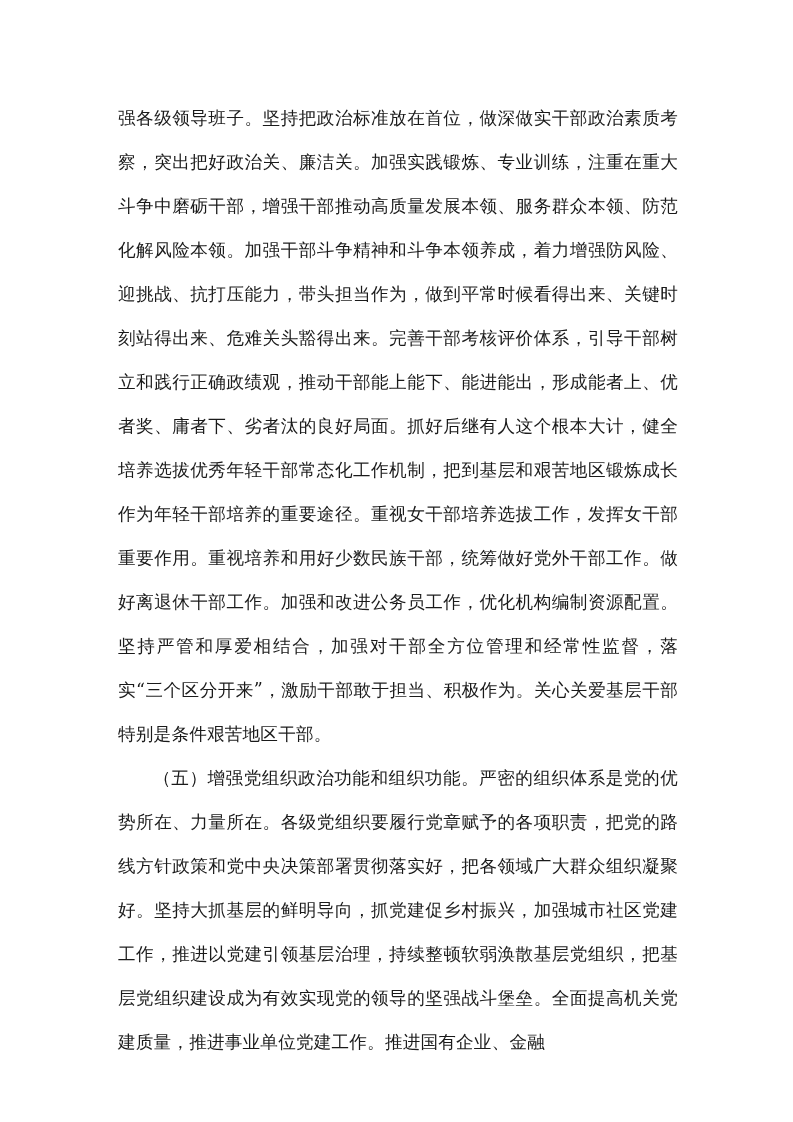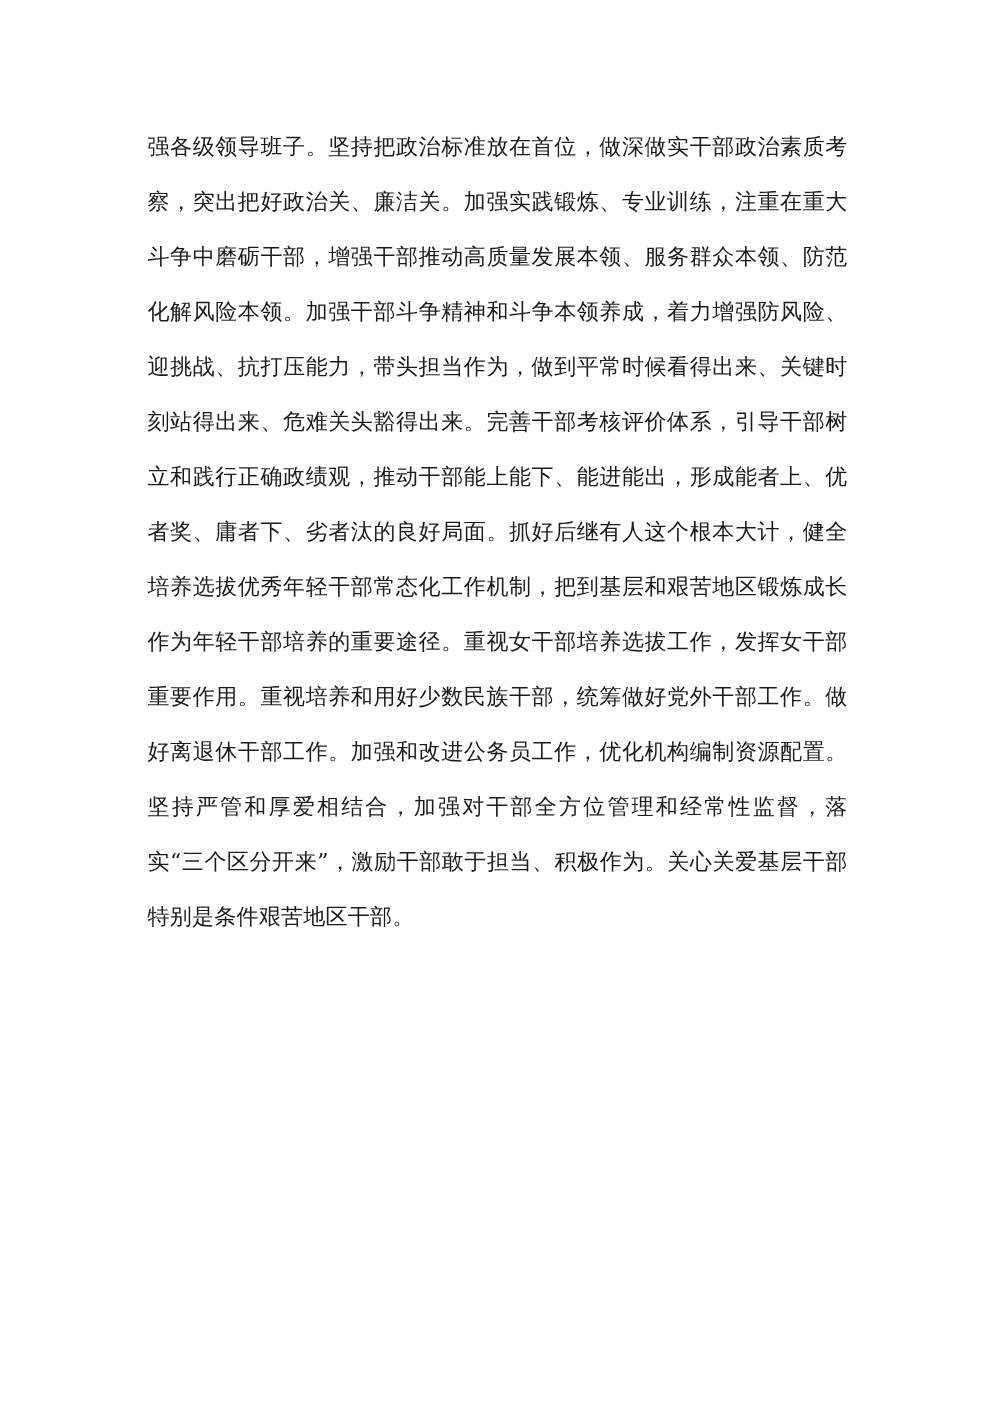--- a/index.html
+++ b/index.html
@@ -38,14 +38,15 @@
   .indent {
     text-indent: 2em;
   }
 </style>
 </head>
 <body>
 
 <div class="page">
   <div class="content">
     <p class="para">强各级领导班子。坚持把政治标准放在首位，做深做实干部政治素质考察，突出把好政治关、廉洁关。加强实践锻炼、专业训练，注重在重大斗争中磨砺干部，增强干部推动高质量发展本领、服务群众本领、防范化解风险本领。加强干部斗争精神和斗争本领养成，着力增强防风险、迎挑战、抗打压能力，带头担当作为，做到平常时候看得出来、关键时刻站得出来、危难关头豁得出来。完善干部考核评价体系，引导干部树立和践行正确政绩观，推动干部能上能下、能进能出，形成能者上、优者奖、庸者下、劣者汰的良好局面。抓好后继有人这个根本大计，健全培养选拔优秀年轻干部常态化工作机制，把到基层和艰苦地区锻炼成长作为年轻干部培养的重要途径。重视女干部培养选拔工作，发挥女干部重要作用。重视培养和用好少数民族干部，统筹做好党外干部工作。做好离退休干部工作。加强和改进公务员工作，优化机构编制资源配置。坚持严管和厚爱相结合，加强对干部全方位管理和经常性监督，落实“三个区分开来”，激励干部敢于担当、积极作为。关心关爱基层干部特别是条件艰苦地区干部。</p>
+    <p class="para indent">（五）增强党组织政治功能和组织功能。严密的组织体系是党的优势所在、力量所在。各级党组织要履行党章赋予的各项职责，把党的路线方针政策和党中央决策部署贯彻落实好，把各领域广大群众组织凝聚好。坚持大抓基层的鲜明导向，抓党建促乡村振兴，加强城市社区党建工作，推进以党建引领基层治理，持续整顿软弱涣散基层党组织，把基层党组织建设成为有效实现党的领导的坚强战斗堡垒。全面提高机关党建质量，推进事业单位党建工作。推进国有企业、金融</p>
   </div>
 </div>
 
 </body></html>

